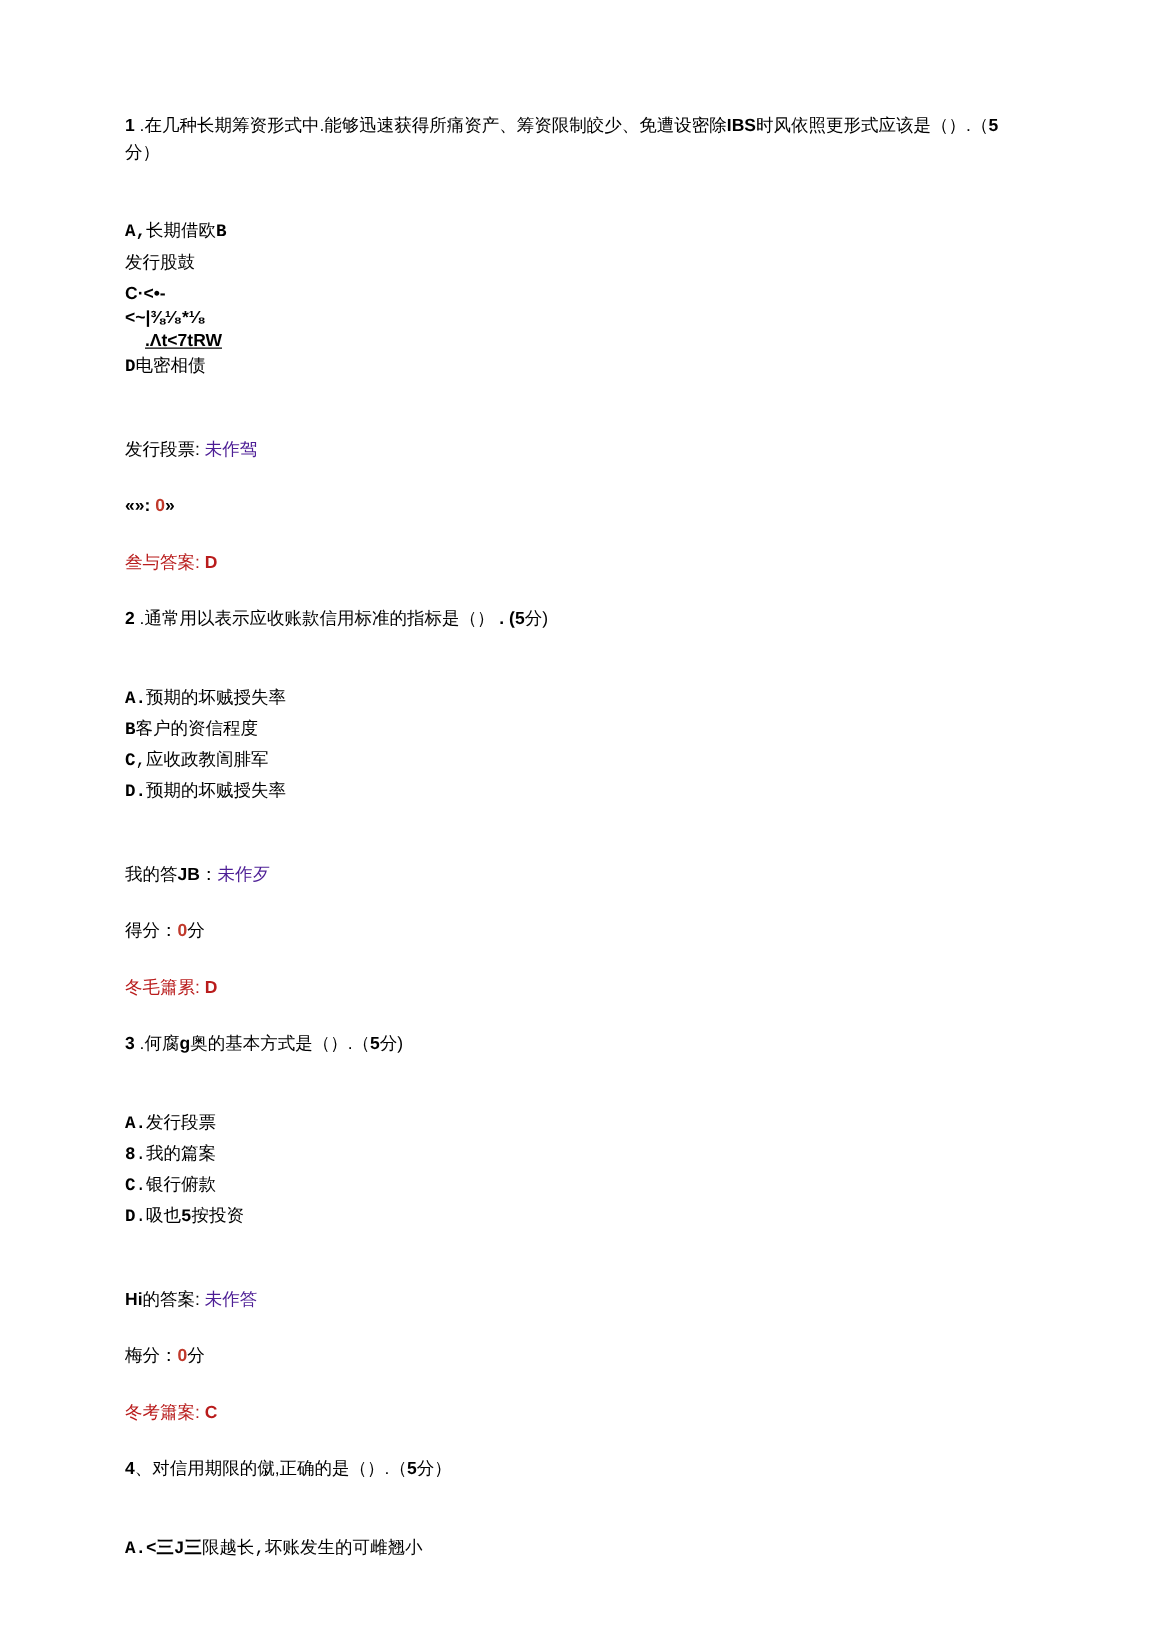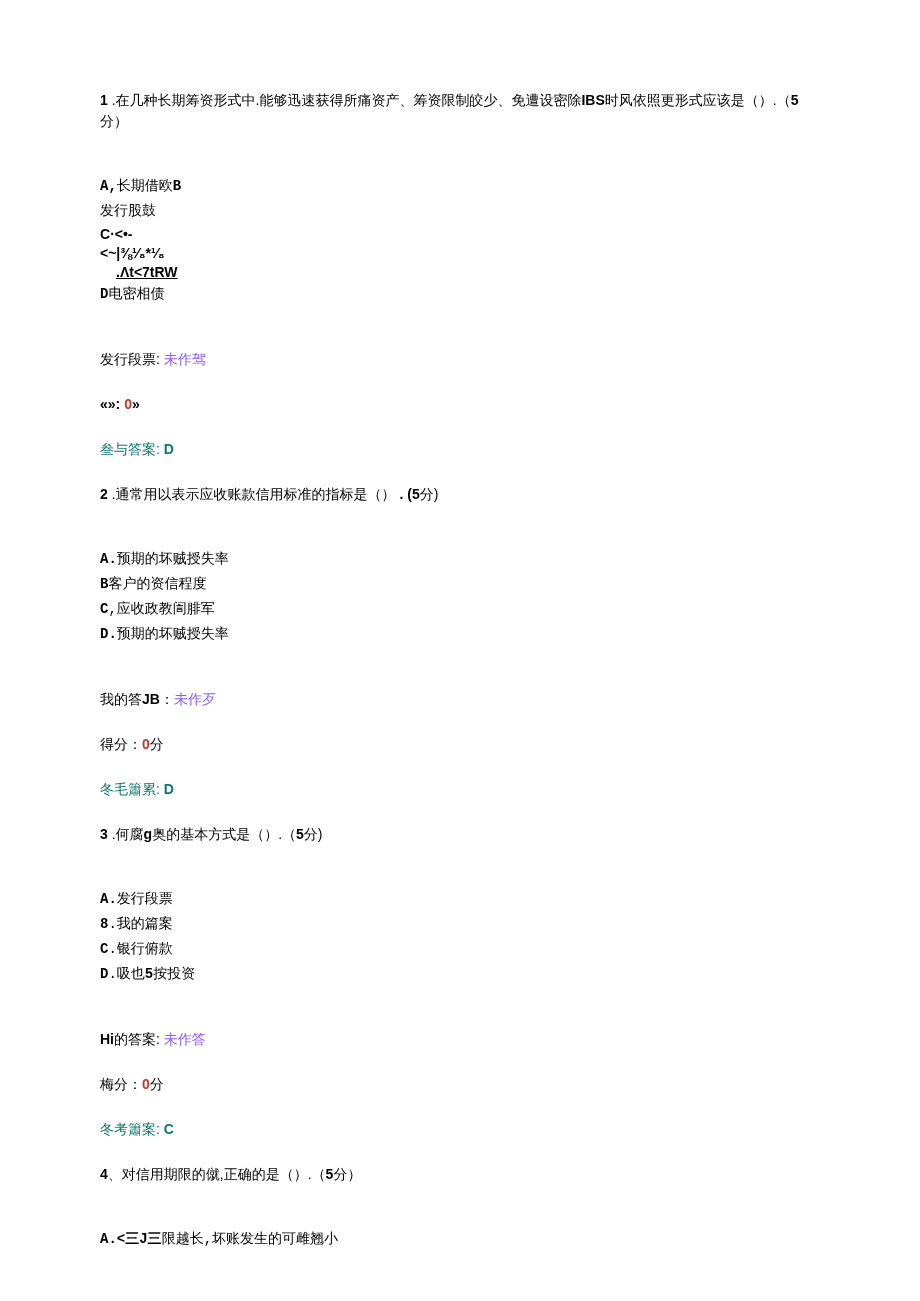--- a/index.html
+++ b/index.html
@@ -26,23 +26,23 @@
     margin: 4px 0;
     font-family: Liberation Mono, monospace;
   }
   .garble {
     font-weight: bold;
     margin: 2px 0;
     line-height: 1.2;
   }
   .spacer-md { height: 24px; }
   .spacer-lg { height: 40px; }
-  .red { color: #8b5cf6; }
+  .red { color: #4c1d95; }
   .scoreval { color: #c0392b; font-weight: bold; }
-  .refans { color: #0f766e; }
+  .refans { color: #b91c1c; }
   .refans .ans { font-weight: bold; }
 </style>
 </head>
 <body>
 
 <div class="page">
 
   <div class="qline">
     <span class="bold">1</span><span> .在几种长期筹资形式中.能够迅速获得所痛资产、筹资限制皎少、免遭设密除</span><span class="bold">IBS</span><span>时风依照更形式应该是（）.（</span><span class="bold">5</span><span>分）</span>
   </div>

